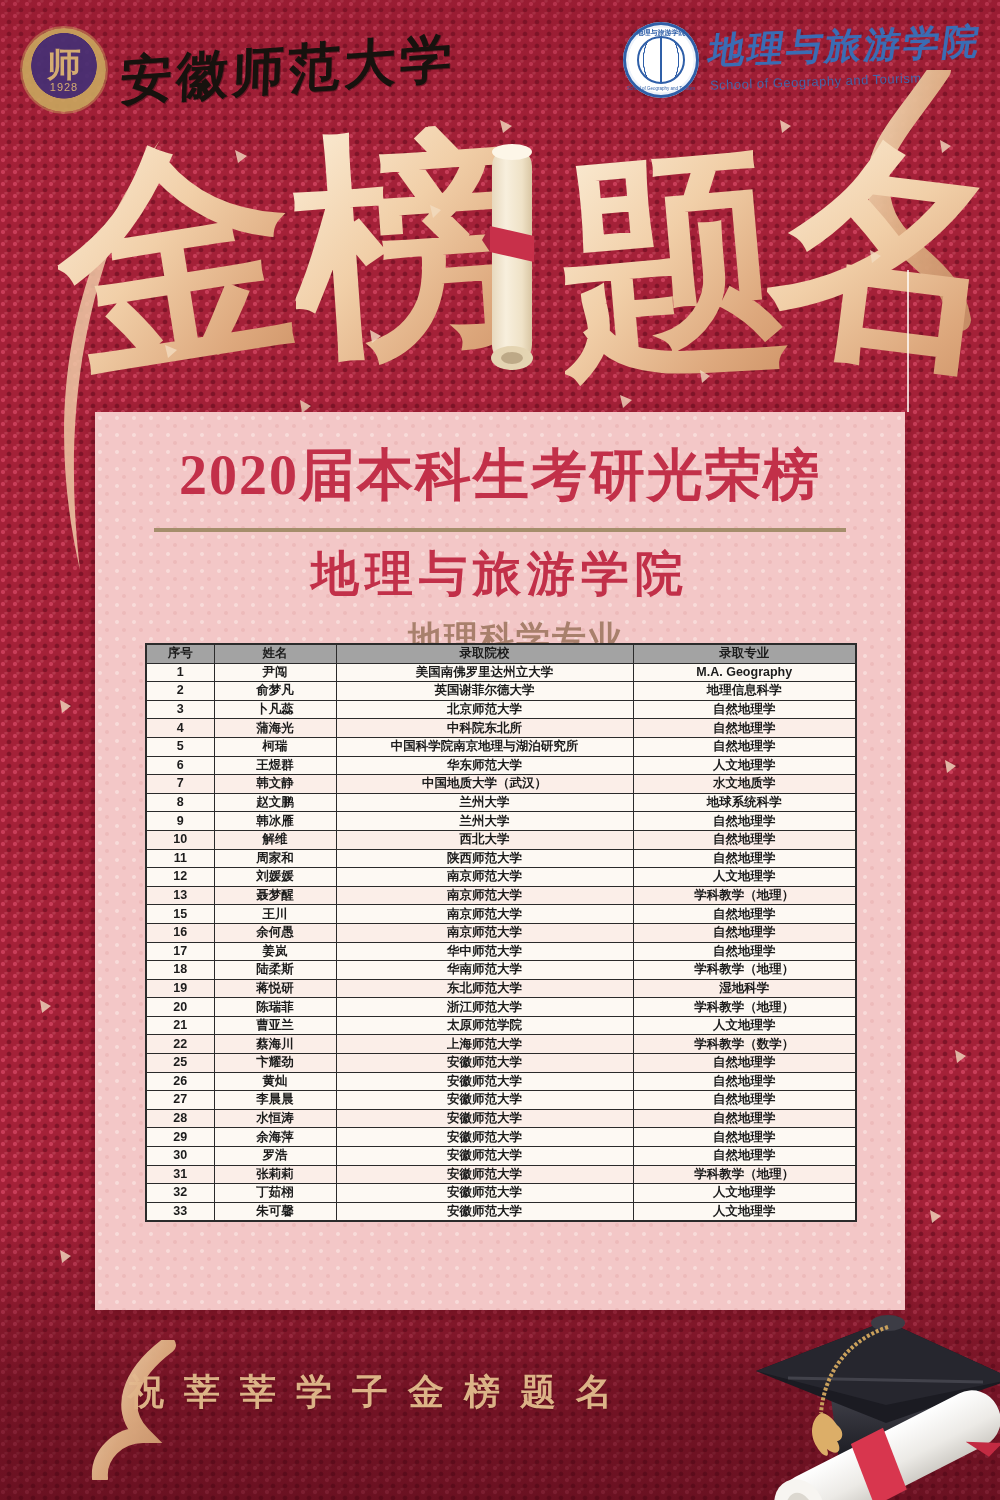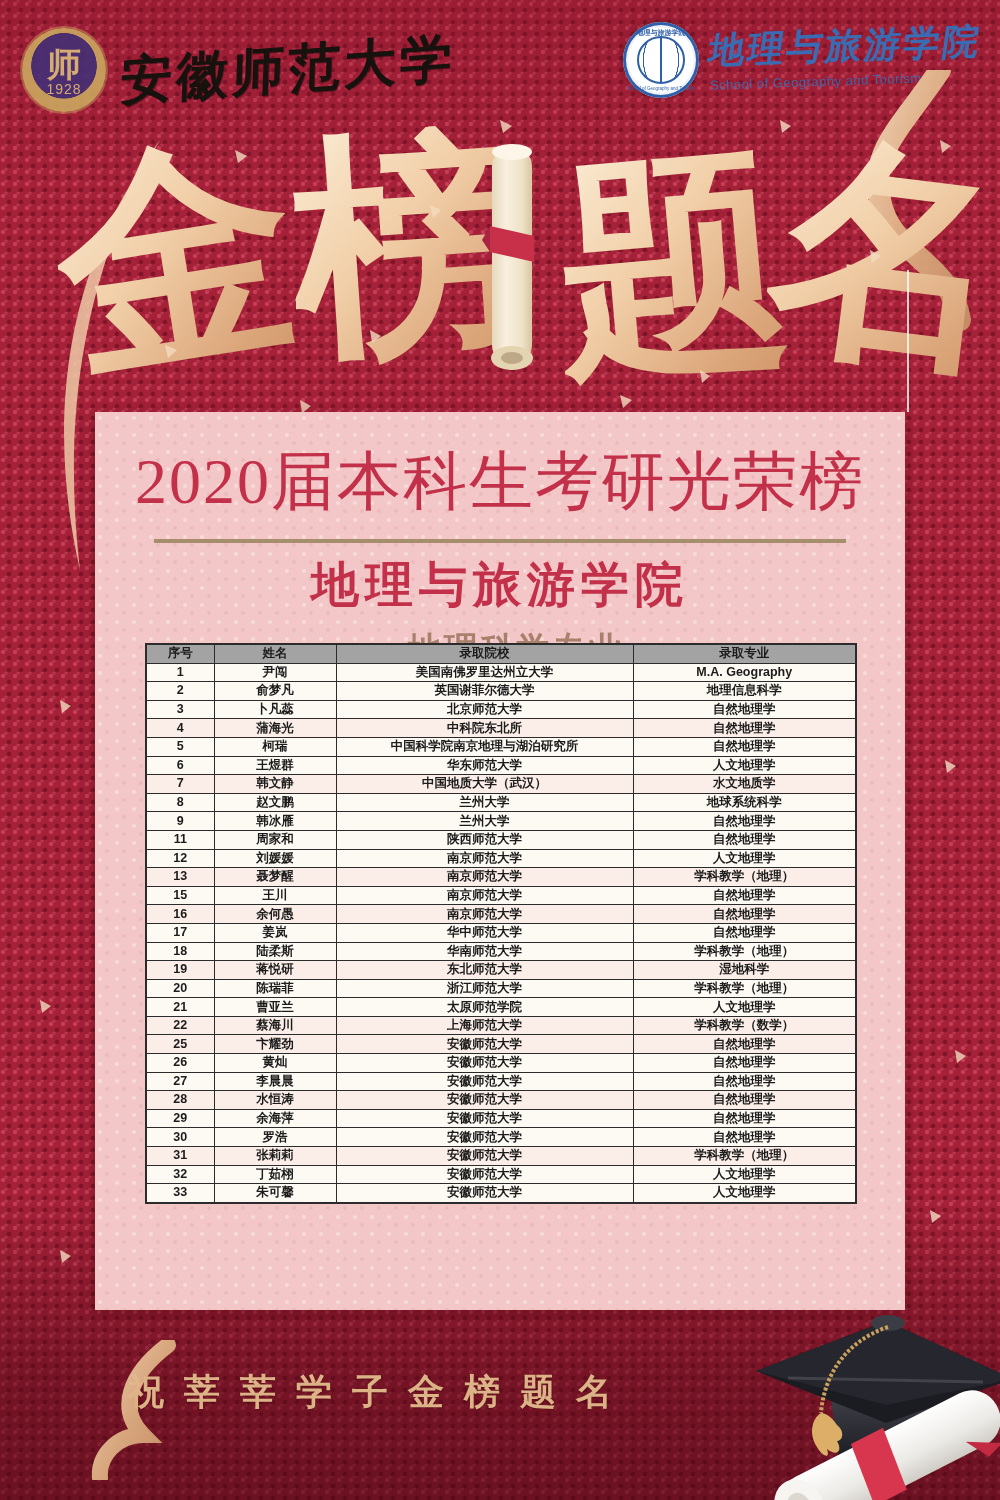--- a/index.html
+++ b/index.html
@@ -14,21 +14,21 @@
     background-size:12px 12px;
   }
   .bg-shade{position:absolute;inset:0;pointer-events:none;
     background:linear-gradient(180deg, rgba(120,15,35,.25) 0%, rgba(0,0,0,0) 12%, rgba(0,0,0,0) 80%, rgba(70,6,18,.5) 92%, rgba(60,4,15,.55) 100%);}
   
   .logo-left{position:absolute;left:22px;top:28px;display:flex;align-items:center;gap:14px;}
   .badge{width:84px;height:84px;border-radius:50%;position:relative;flex:0 0 auto;
     background:radial-gradient(circle at 50% 45%, #463075 0 52%, #c9a55e 53% 78%, #b08c4a 79% 100%);
     box-shadow:0 0 0 2px rgba(201,165,94,.5);opacity:.92;}
   .badge .glyph{position:absolute;left:50%;top:44%;transform:translate(-50%,-50%);color:#d9b877;font-size:34px;font-weight:bold;}
-  .badge .year{position:absolute;left:50%;top:63%;transform:translate(-50%,0);color:#d9b877;font-size:14px;letter-spacing:1px;}
+  .badge .year{position:absolute;left:50%;top:63%;transform:translate(-50%,0);color:#d9b877;font-size:11px;letter-spacing:1px;}
   .uni-script{font-size:52px;font-weight:bold;color:#17120e;transform:rotate(-4deg) skewX(-6deg);
     font-family:"Liberation Serif",serif;letter-spacing:4px;text-shadow:1px 1px 0 rgba(0,0,0,.35);}
   .logo-right{position:absolute;right:18px;top:22px;display:flex;align-items:flex-start;gap:10px;}
   .badge2{width:76px;height:76px;border-radius:50%;background:radial-gradient(circle at 50% 50%, #ffffff 0 60%, #eef3fa 61% 100%);
     position:relative;box-shadow:0 0 0 3px #2f5fa8 inset, 0 0 6px rgba(0,0,0,.25);flex:0 0 auto;}
   .badge2 .globe{position:absolute;left:50%;top:50%;transform:translate(-50%,-50%);width:44px;height:44px;border-radius:50%;
     border:2px solid #2f5fa8;
     background:
       linear-gradient(90deg, transparent 48%, #2f5fa8 48% 52%, transparent 52%),
       radial-gradient(ellipse 60% 100% at 50% 50%, transparent 64%, #2f5fa8 65% 68%, transparent 69%);}
@@ -48,21 +48,21 @@
   .hc3{left:556px;top:152px;font-size:232px;transform:rotate(-5deg);}
   .hc4{left:772px;top:140px;font-size:234px;transform:rotate(7deg);}
   
   .panel{position:absolute;left:95px;top:412px;width:810px;height:898px;
     background-color:#f3c7c7;
     background-image:radial-gradient(circle at 5px 6px, rgba(255,245,240,.45) 1.4px, transparent 2.4px),
                      radial-gradient(circle at 12px 14px, rgba(226,160,160,.35) 1.4px, transparent 2.4px);
     background-size:17px 17px;
     box-shadow:0 4px 14px rgba(60,0,10,.35);}
   .panel-title{margin:26px 0 0 0;text-align:center;font-family:"Liberation Serif",serif;
-    font-weight:normal;font-size:64px;color:#c23049;letter-spacing:2px;}
+    font-weight:bold;font-size:56px;color:#c23049;letter-spacing:2px;}
   .panel-rule{width:692px;height:4px;background:#a58e6c;margin:14px auto 10px auto;}
   .panel-sub{margin:6px 0 0 0;text-align:center;font-family:"Liberation Serif",serif;
     font-weight:bold;font-size:48px;color:#c23049;letter-spacing:6px;}
   .panel-section{margin:10px 0 0 0;text-align:center;font-weight:bold;font-size:34px;color:#a8806c;letter-spacing:2px;padding-left:32px;}
   
   .roster-wrap{position:absolute;left:50px;top:231px;width:710px;}
   table.roster{border-collapse:collapse;width:710px;table-layout:fixed;
     border:2px solid #2b2b2b;background:#fdf9f3;}
   table.roster th, table.roster td{
     border:1px solid #2b2b2b;height:17.6px;padding:0 2px;
@@ -241,20 +241,26 @@
             <td>赵文鹏</td>
             <td>兰州大学</td>
             <td>地球系统科学</td>
           </tr>
           <tr>
             <td>9</td>
             <td>韩冰雁</td>
             <td>兰州大学</td>
             <td>自然地理学</td>
           </tr>
+          <tr class="tint">
+            <td>10</td>
+            <td>解维</td>
+            <td>西北大学</td>
+            <td>自然地理学</td>
+          </tr>
           <tr>
             <td>11</td>
             <td>周家和</td>
             <td>陕西师范大学</td>
             <td>自然地理学</td>
           </tr>
           <tr>
             <td>12</td>
             <td>刘媛媛</td>
             <td>南京师范大学</td>

